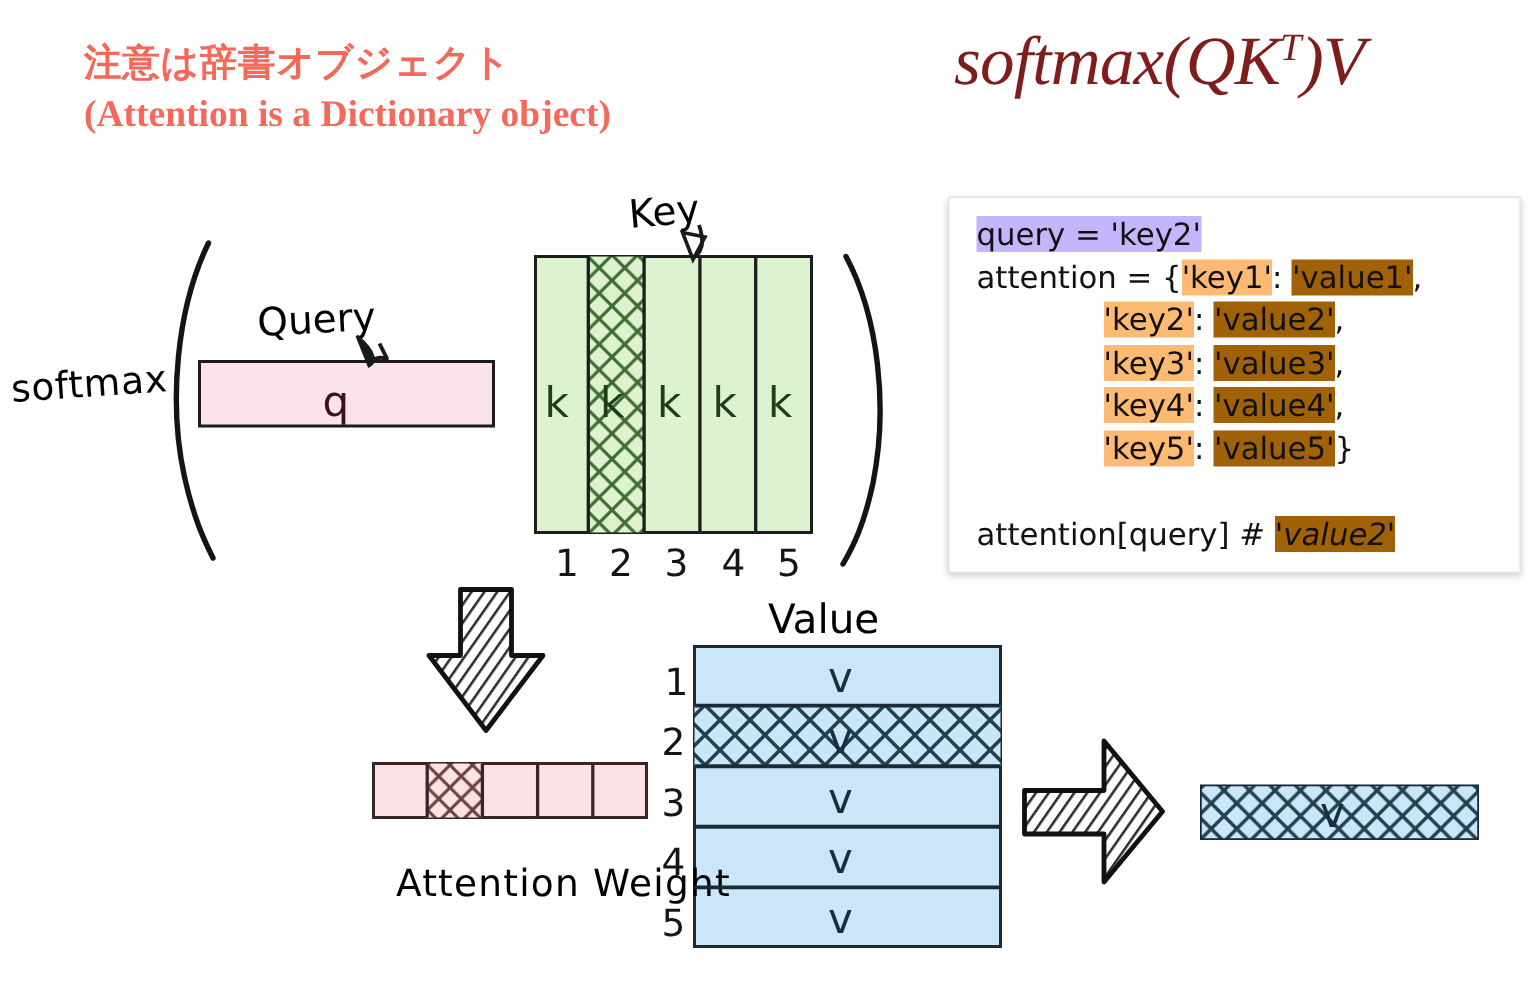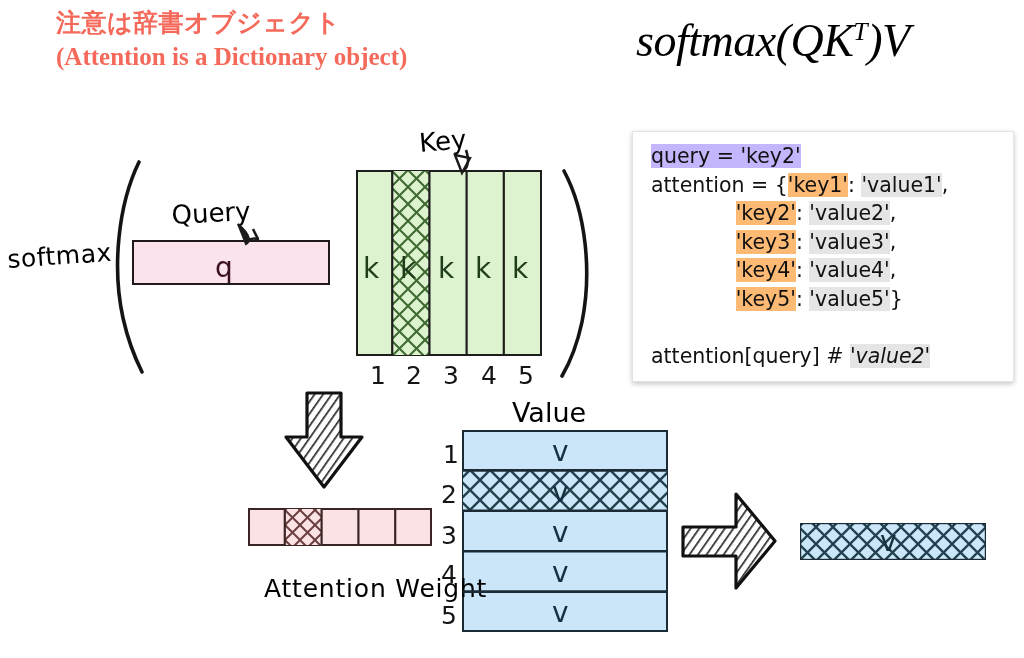--- a/index.html
+++ b/index.html
@@ -9,38 +9,38 @@
   body {
     width: 1024px; height: 658px;
     position: relative;
     overflow: hidden;
     font-family: "Liberation Sans", sans-serif;
   }
   .abs { position: absolute; }
 
   
   #title-block {
-    left: 56px; top: 6px;
+    left: 56px; top: 26px;
     color: #f4695a;
     font-family: "Liberation Serif", serif;
     font-weight: bold;
     font-size: 25px;
     line-height: 34px;
     white-space: nowrap;
   }
   #title-line-ja { letter-spacing: 0.5px; }
   #title-line-en { }
 
   
   #formula {
     left: 636px; top: 14px;
     font-family: "Liberation Serif", serif;
     font-style: italic;
     font-size: 46px;
-    color: #000000;
+    color: #7f1d1d;
     white-space: nowrap;
     letter-spacing: -0.5px;
   }
   #formula sup {
     font-size: 0.56em;
     vertical-align: super;
     font-style: italic;
   }
 
   
@@ -56,21 +56,21 @@
     position: absolute;
     left: 18px; top: 10px;
     font-family: "DejaVu Sans", sans-serif;
     font-size: 20.5px;
     line-height: 28.5px;
     color: #111111;
     white-space: pre;
   }
   .hl-pink  { background: #c4b5fd; }
   .hl-green { background: #fdba74; }
-  .hl-blue  { background: #e5e5e5; }
+  .hl-blue  { background: #a16207; }
   .cmt { font-style: italic; }
 
   
   .hand {
     font-family: "DejaVu Sans", sans-serif;
     color: #1a1a1a;
   }
   svg { display:block; overflow: visible; }
 
   

